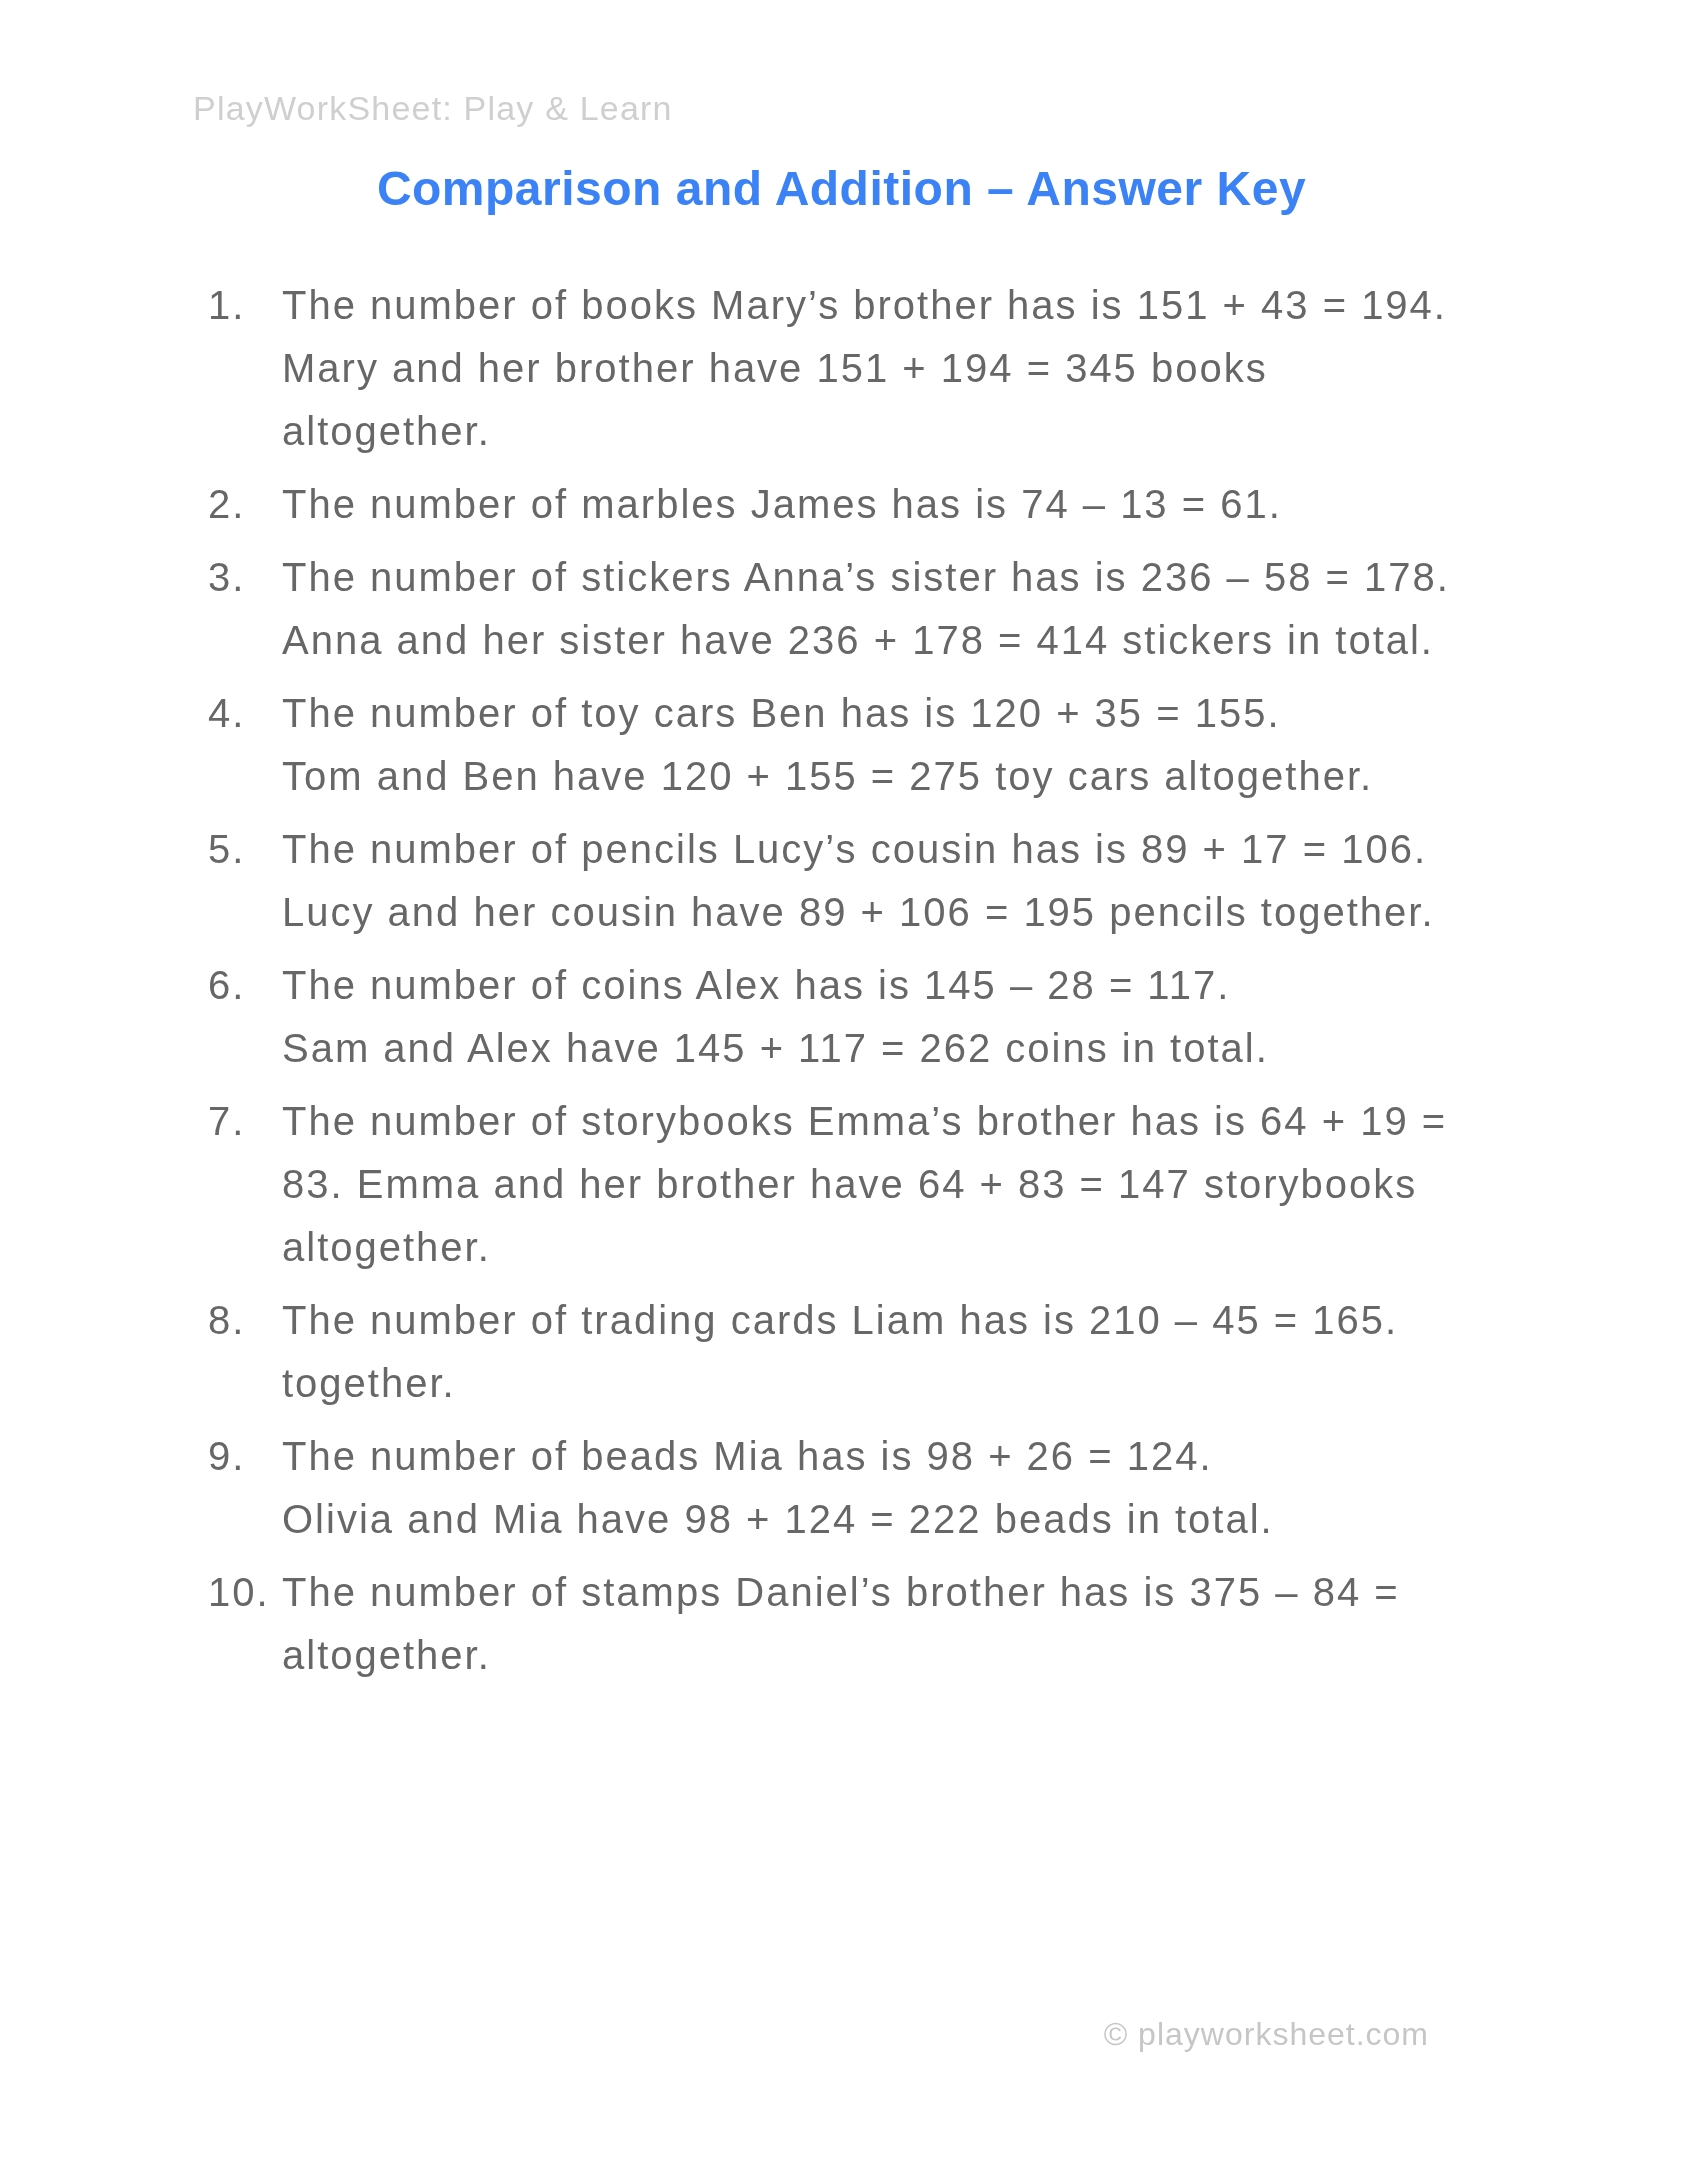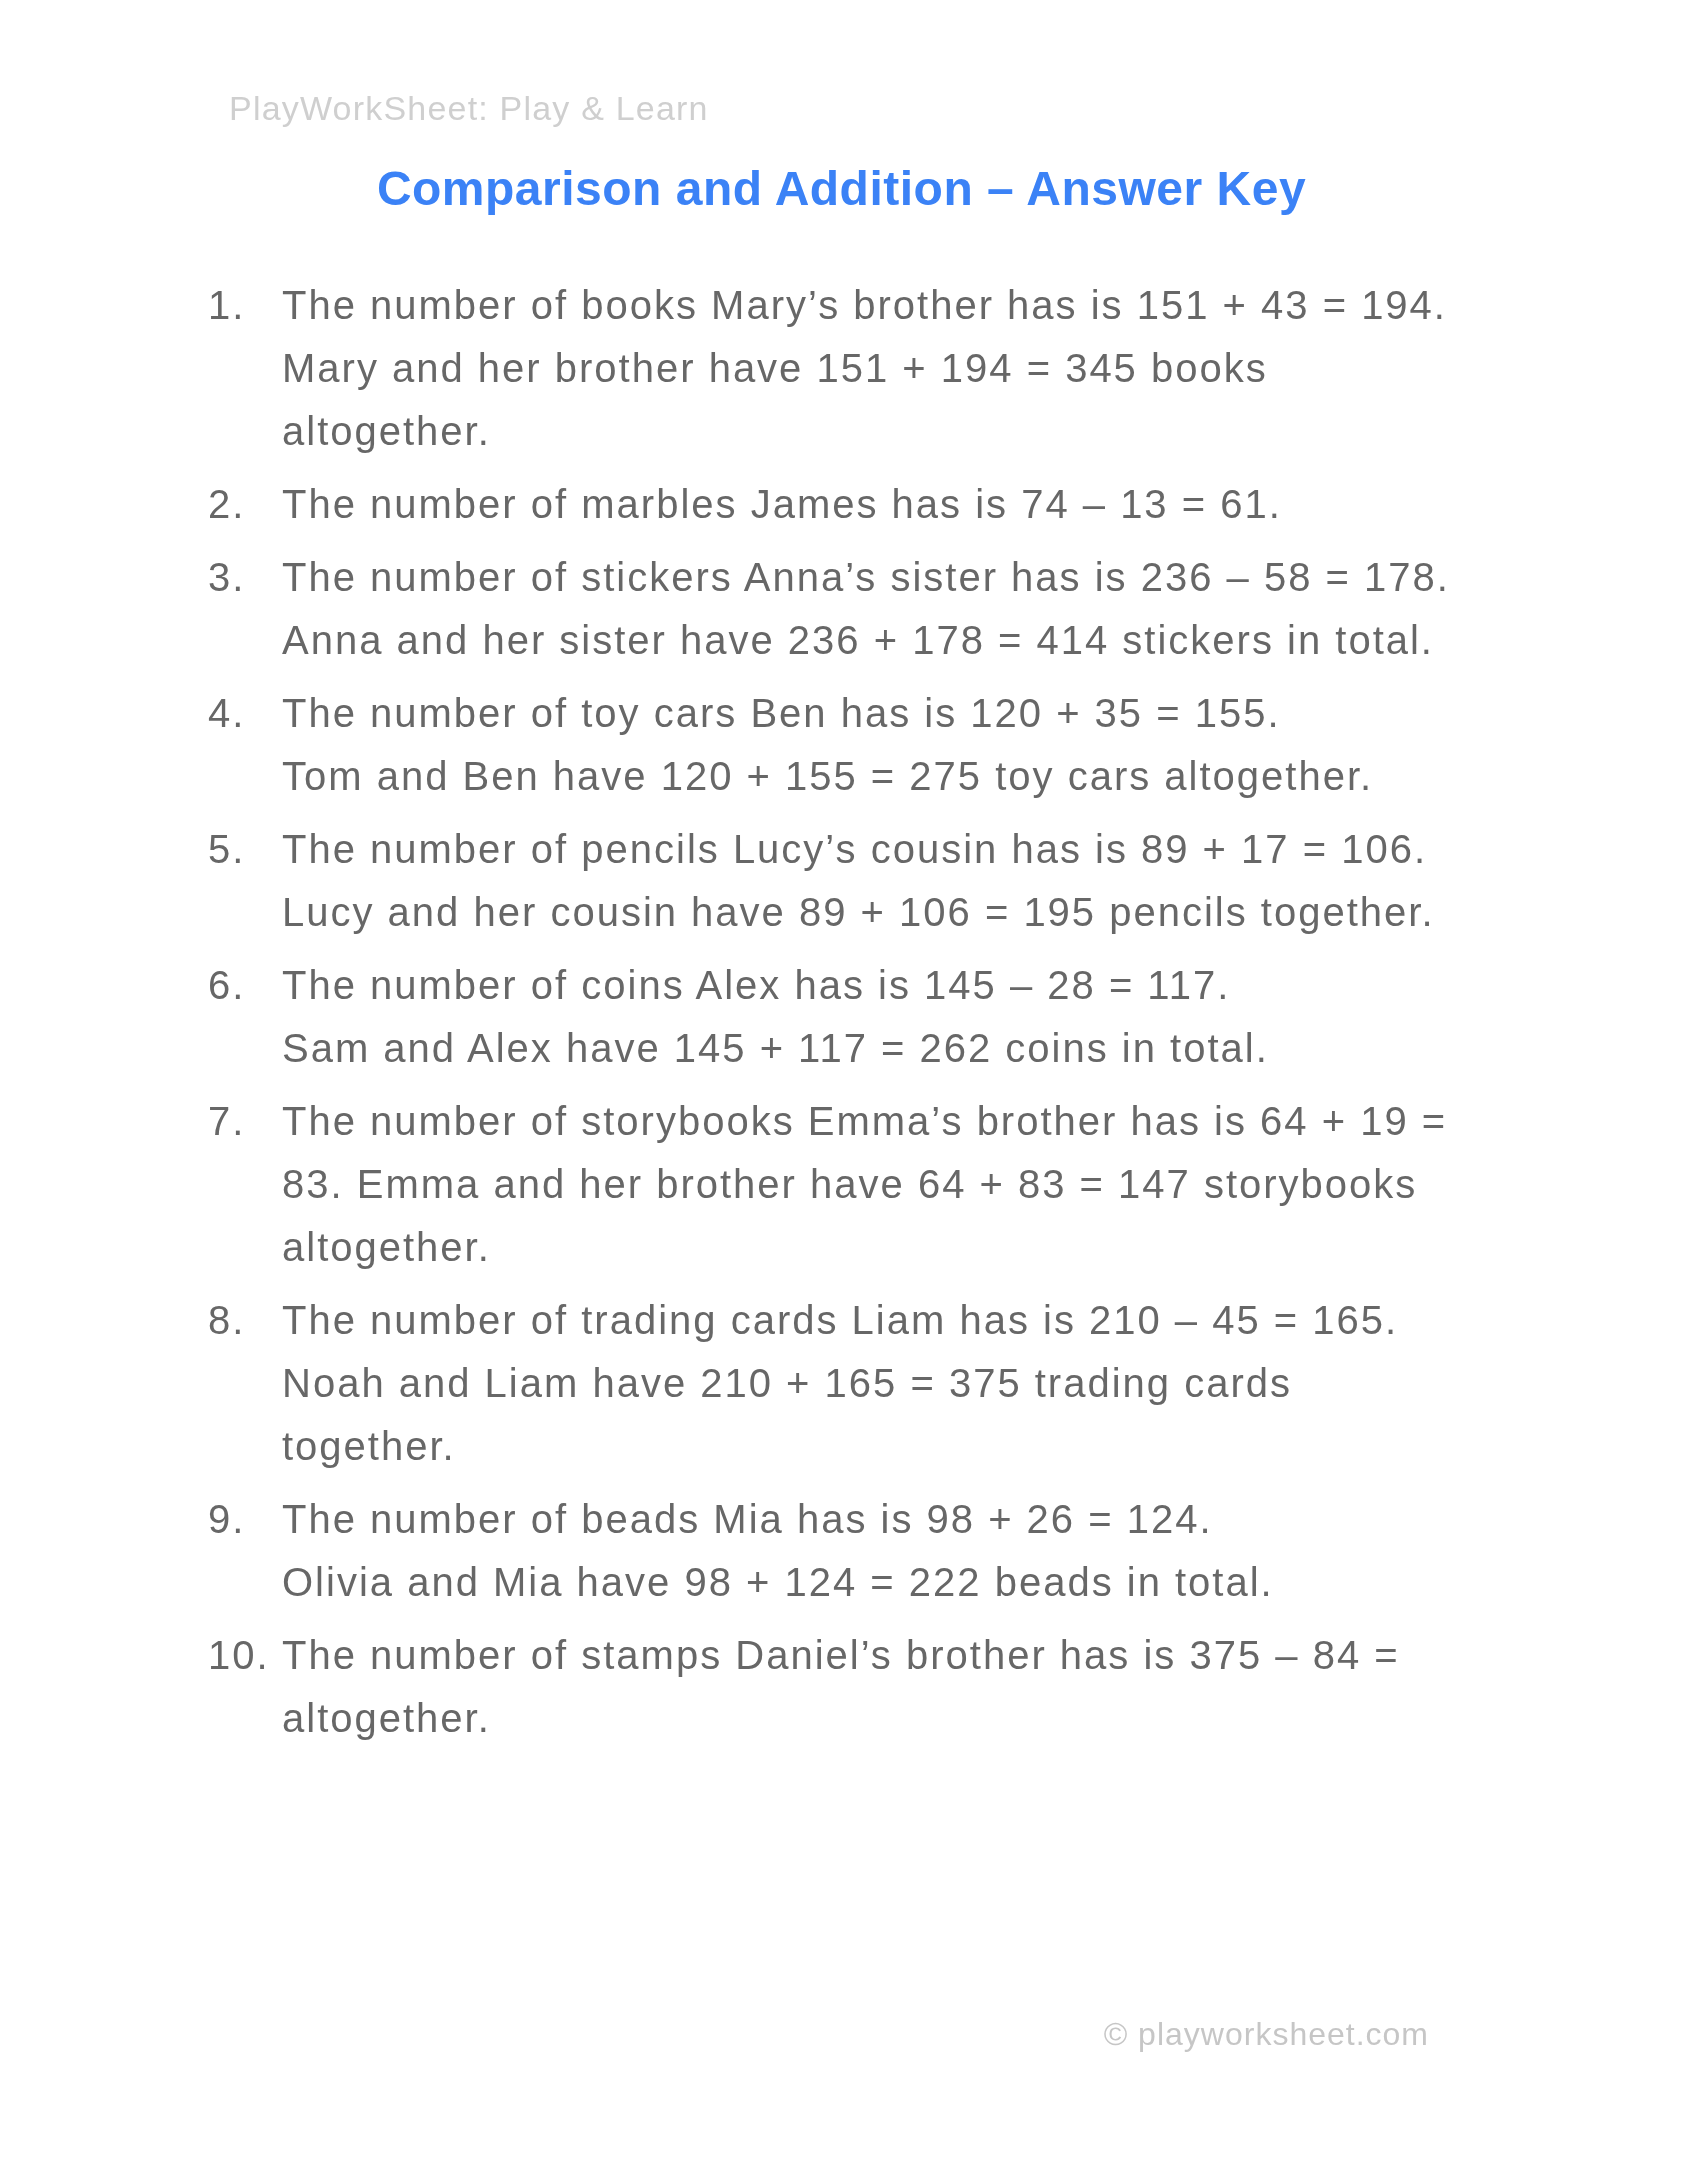--- a/index.html
+++ b/index.html
@@ -12,21 +12,20 @@
     overflow: hidden;
   }
   .brand {
     position: absolute;
     left: 193px;
     top: 91px;
     font-size: 34px;
     line-height: 1;
     letter-spacing: 1.2px;
     color: #cfcfcf;
-    margin-left: 36px;
   }
   .title {
     position: absolute;
     left: 0;
     top: 165px;
     width: 100%;
     text-align: center;
     font-size: 48px;
     line-height: 1;
     font-weight: bold;
@@ -135,21 +134,20 @@
         <div class="line">The number of storybooks Emma’s brother has is 64 + 19 =</div>
         <div class="line">83. Emma and her brother have 64 + 83 = 147 storybooks</div>
         <div class="line">altogether.</div>
       </div>
     </li>
 
     <li class="item">
       <span class="marker">8.</span>
       <div class="lines">
         <div class="line">The number of trading cards Liam has is 210 – 45 = 165.</div>
-        <div class="line">Noah and Liam have 210 + 165 = 375 trading cards</div>
         <div class="line">together.</div>
       </div>
     </li>
 
     <li class="item">
       <span class="marker">9.</span>
       <div class="lines">
         <div class="line">The number of beads Mia has is 98 + 26 = 124.</div>
         <div class="line">Olivia and Mia have 98 + 124 = 222 beads in total.</div>
       </div>

